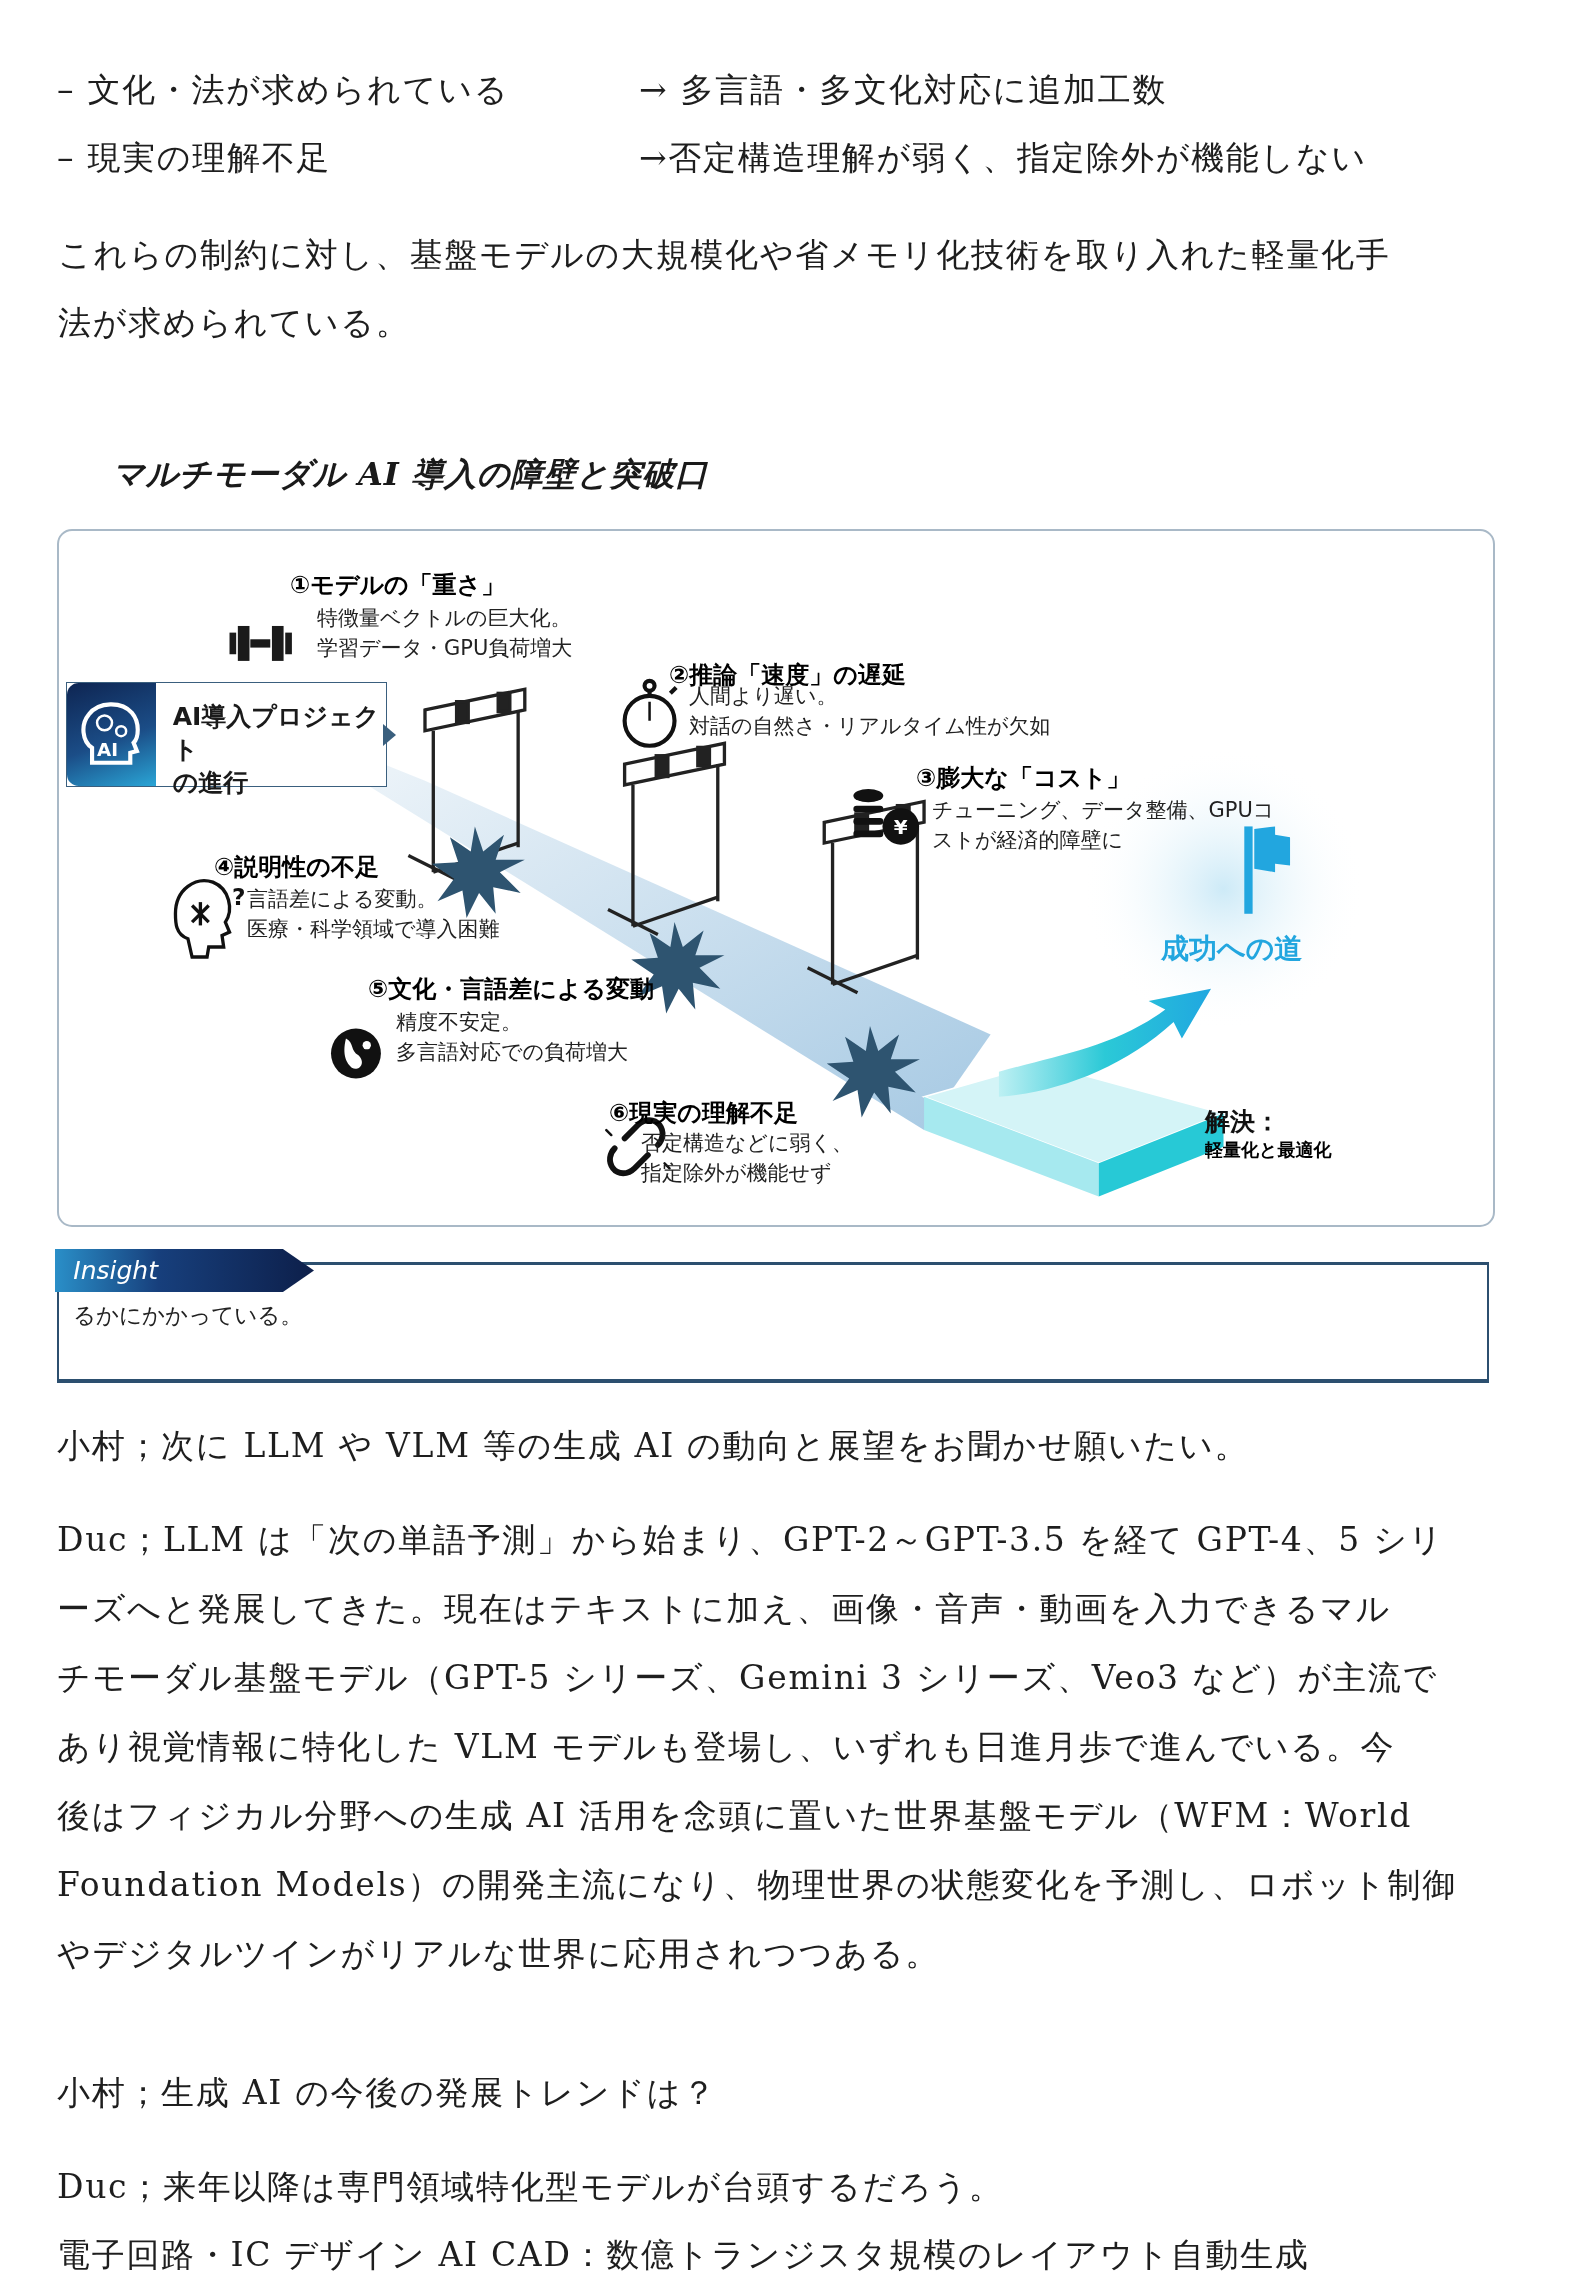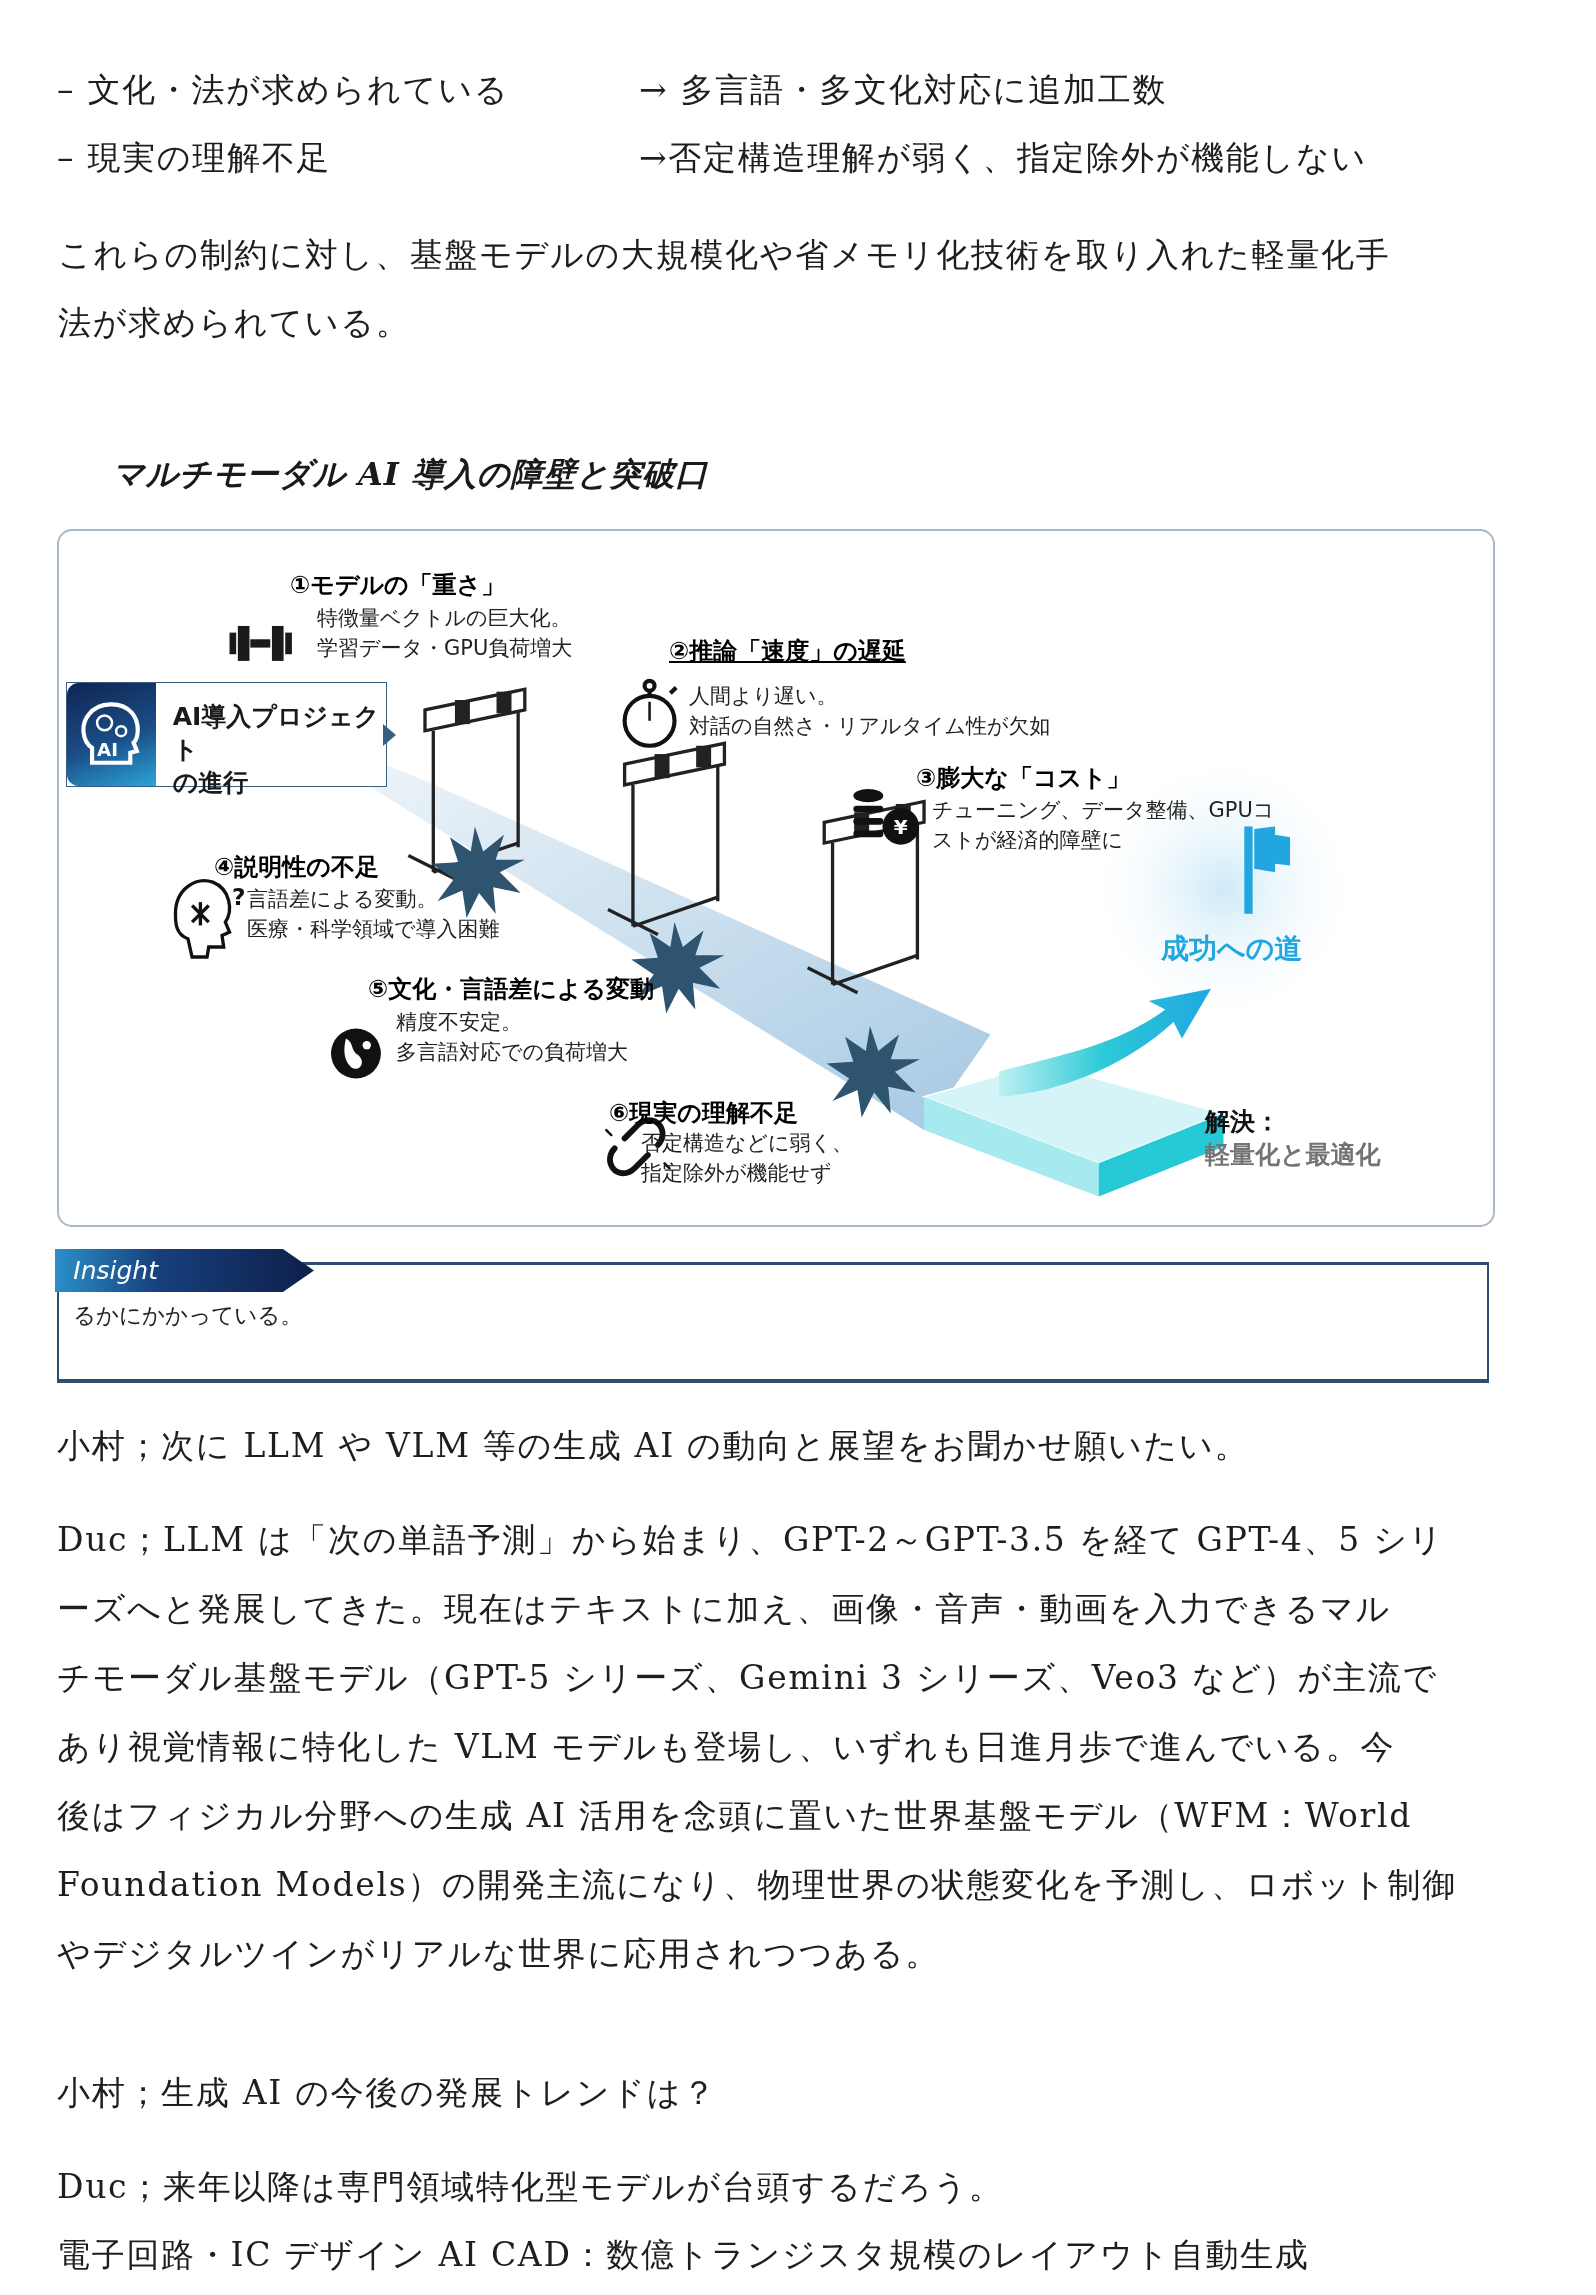--- a/index.html
+++ b/index.html
@@ -12,21 +12,21 @@
   
   .diagram { left:57px; top:529px; width:1434px; height:694px; border:2.5px solid #a9b9c7; border-radius:15px; background:#fff; overflow:hidden; }
   .dg { font-family:"DejaVu Sans","Liberation Sans",sans-serif; }
   .ob-title { font-size:24px; font-weight:bold; color:#000000; white-space:nowrap; }
   .ob-text { font-size:21px; color:#222; line-height:30px; white-space:nowrap; }
   .proj-box { left:6.7px; top:151px; width:319px; height:103px; border:1.7px solid #3a5f7e; background:#fff; }
   .proj-icon { left:0; top:0; width:89px; height:103px; background:linear-gradient(160deg,#0e2552 0%,#1b4d87 55%,#2aa5d6 100%); border-radius:11.6px 0 0 11.6px; }
   .proj-label { left:106px; top:16.6px; font-size:25px; font-weight:bold; color:#1a1a1a; line-height:33px; }
   .success-text { font-size:28px; font-weight:bold; color:#22a6df; white-space:nowrap;margin-top:8px; }
   .solve-1 { font-size:25px; font-weight:bold; color:#111; }
-  .solve-2 { font-size:25px; font-weight:bold; color:#737373; }
+  .solve-2 { font-size:18px; font-weight:bold; color:#000000; }
 
   
   .insight { left:57px; top:1262px; width:1432px; height:121px; border:2.5px solid #2c4f6f; border-top-width:3.3px; border-bottom-width:4.2px; background:#fff; box-sizing:border-box; }
   .insight-tab { left:55px; top:1249px; width:259px; height:43px; background:linear-gradient(90deg,#2a8fc8 0%,#173f7c 40%,#0d1f4a 100%); clip-path:polygon(0 0, 88% 0, 100% 50%, 88% 100%, 0 100%); }
   .insight-tab-label { left:18.3px; top:6.7px; font-family:"DejaVu Sans","Liberation Sans",sans-serif; font-style:italic; font-size:25px; color:#ffffff; }
   .insight-text { left:73px; top:1299px; font-family:"DejaVu Sans","Liberation Sans",sans-serif; font-size:22.5px; color:#222; line-height:33px; width:1397px; }
 </style>
 </head>
 <body>
 
@@ -161,21 +161,21 @@
     </div>
   </div>
   <div class="abs" style="left:324px;top:193px;width:0;height:0;border-top:11.6px solid transparent;border-bottom:11.6px solid transparent;border-left:13.3px solid #3a5f7e;"></div>
 
   <div class="abs ob-title" style="left:231px;top:38px;">①モデルの「重さ」</div>
   <div class="abs ob-text" style="left:258px;top:72px;">
     <div>特徴量ベクトルの巨大化。</div>
       <div>学習データ・GPU負荷増大</div>
   </div>
 
-  <div class="abs ob-title" style="left:610px;top:104px;text-decoration:underline;">②推論「速度」の遅延</div>
+  <div class="abs ob-title" style="left:610px;top:128px;">②推論「速度」の遅延</div>
   <div class="abs ob-text" style="left:630px;top:150px;">
     <div>人間より遅い。</div>
       <div>対話の自然さ・リアルタイム性が欠如</div>
   </div>
 
   <div class="abs ob-title" style="left:857px;top:231px;">③膨大な「コスト」</div>
   <div class="abs ob-text" style="left:873px;top:264px;">
     <div>チューニング、データ整備、GPUコ</div>
       <div>ストが経済的障壁に</div>
   </div>

